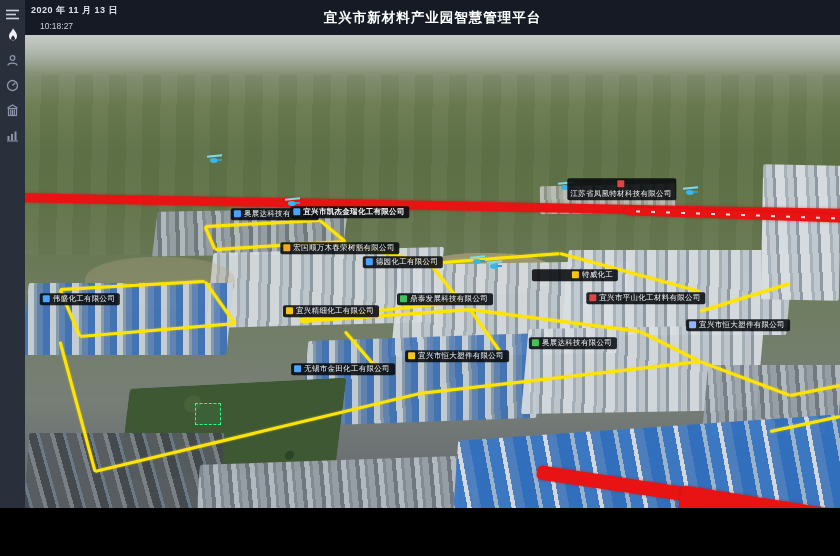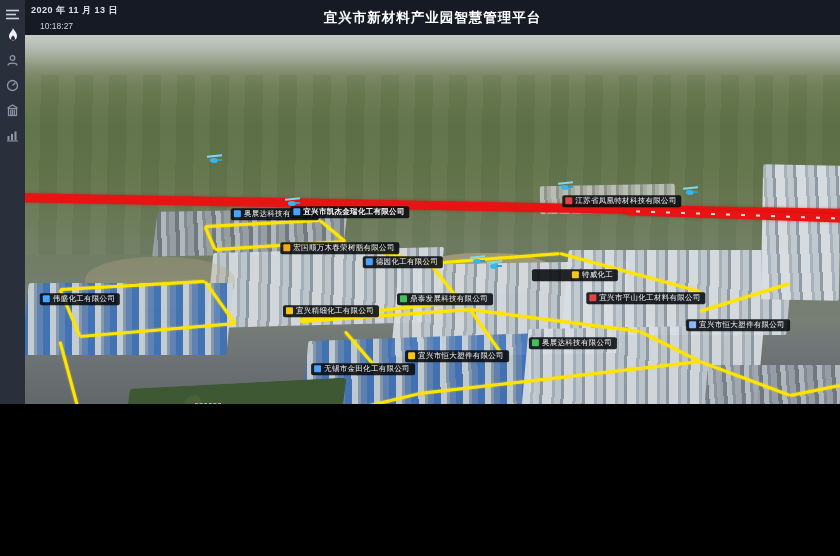--- a/index.html
+++ b/index.html
@@ -1,17 +1,17 @@
 <!DOCTYPE html>
 <html><head>
 <meta charset="utf-8">
 <style>
   * { margin:0; padding:0; box-sizing:border-box; }
   body { background:#000; font-family:"Liberation Sans", sans-serif; }
-  .app { position:relative; width:840px; height:404px; overflow:hidden; background:#b91c1c; }
+  .app { position:relative; width:840px; height:508px; overflow:hidden; background:#b91c1c; }
 
   
   .sidebar { position:absolute; left:0; top:0; width:25px; height:556px; background:#2a303b; z-index:30; }
   .sb-icon { position:absolute; left:0; width:25px; height:20px; display:flex; align-items:center; justify-content:center; cursor:pointer; }
   .sb-icon svg { display:block; }
 
   
   .header { position:absolute; left:25px; right:0; top:0; height:35px; background:#151a24; z-index:25; }
   .dt { position:absolute; left:6px; top:4px; color:#dde1ea; }
   .dt .date { font-size:9px; font-weight:bold; letter-spacing:.5px; }
@@ -205,21 +205,21 @@
       <div class="copter" style="left: 533px; top: 147px;">
         <div class="rotor"></div>
         <div class="body"></div>
         <div class="tail"></div>
       </div>
       <div class="copter" style="left: 658px; top: 152px;">
         <div class="rotor"></div>
         <div class="body"></div>
         <div class="tail"></div>
       </div>
-      <div class="mlabel" style="left: 597px; top: 166px;">
+      <div class="mlabel" style="left: 597px; top: 154px; flex-direction: column;">
         <span class="licon" style="background: rgb(224, 68, 68);"></span>
         <span class="ltext">江苏省凤凰特材科技有限公司</span>
       </div>
       <div class="mlabel" style="left: 250px; top: 179px;">
         <span class="licon" style="background: rgb(74, 163, 255);"></span>
         <span class="ltext">奥展达科技有限公司</span>
       </div>
       <div class="mlabel" style="left: 325px; top: 177px; font-weight: bold;">
         <span class="licon" style="background: rgb(74, 163, 255);"></span>
         <span class="ltext">宜兴市凯杰金瑞化工有限公司</span>
@@ -257,20 +257,20 @@
         <span class="ltext">宜兴市恒大塑件有限公司</span>
       </div>
       <div class="mlabel" style="left: 548px; top: 308px;">
         <span class="licon" style="background: rgb(70, 192, 90);"></span>
         <span class="ltext">奥展达科技有限公司</span>
       </div>
       <div class="mlabel" style="left: 432px; top: 321px;">
         <span class="licon" style="background: rgb(245, 197, 24);"></span>
         <span class="ltext">宜兴市恒大塑件有限公司</span>
       </div>
-      <div class="mlabel" style="left: 338px; top: 334px;">
+      <div class="mlabel" style="left: 318px; top: 334px;">
         <span class="licon" style="background: rgb(74, 163, 255);"></span>
         <span class="ltext">无锡市金田化工有限公司</span>
       </div>
       <div class="selbox" style="left: 170px; top: 368px; width: 26px; height: 22px; border-color: rgb(42, 255, 126);"></div>
     </div>
 
 </div>
 
 </body></html>

